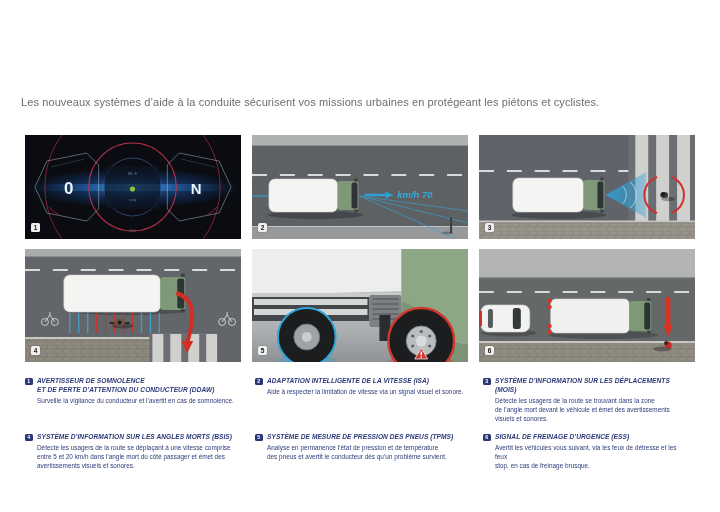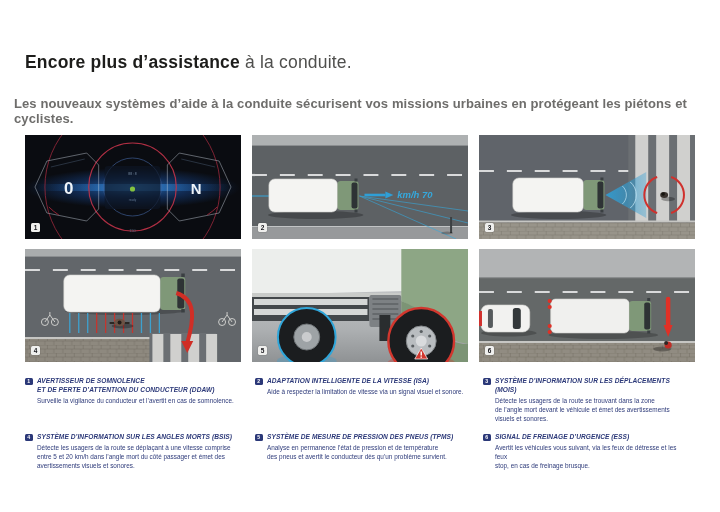--- a/index.html
+++ b/index.html
@@ -4,21 +4,21 @@
 <style>
   * { margin:0; padding:0; box-sizing:border-box; }
   html,body { width:720px; height:512px; background:#fff; overflow:hidden;
               font-family:"Liberation Sans", sans-serif; }
   .page { position:relative; width:720px; height:512px; background:#fff; }
 
   
   .title { position:absolute; left:25px; top:51px; font-size:17.5px; line-height:22px; color:#1d1d1b; letter-spacing:.2px; }
   .title .t-bold { font-weight:bold; }
   .title .t-light { font-weight:normal; color:#4f4f4d; }
-  .subtitle { position:absolute; left:14px; top:96px; font-size:13px; color:#6e6d6b; letter-spacing:.1px;font-weight:bold; }
+  .subtitle { position:absolute; left:21px; top:96px; font-size:11px; color:#6e6d6b; letter-spacing:.1px; }
 
   
   .grid { position:absolute; left:25px; top:135px; width:670px; height:227px;
           display:grid; grid-template-columns:repeat(3,1fr); grid-template-rows:104px 113px; gap:10px 11px; }
   .panel { position:relative; overflow:hidden; background:#63676a; }
   .panel svg { display:block; width:100%; height:100%; }
   .img-badge { position:absolute; left:6px; bottom:7px; width:9px; height:9px; background:#efefed;
                color:#15151a; font-size:6.5px; font-weight:bold; border-radius:1.5px;
                display:flex; align-items:center; justify-content:center; box-shadow:0 0 1px rgba(0,0,0,.6); }
 
@@ -31,21 +31,20 @@
   .f-text { flex:1; }
   .f-title { font-size:6.6px; font-weight:bold; font-style:italic; color:#2b3878;
              line-height:8.8px; white-space:pre-line; letter-spacing:.05px; }
   .f-desc { font-size:6.4px; color:#2e3b7a; line-height:9px; white-space:pre-line; margin-top:1.5px; }
 </style>
 </head>
 <body>
 
 <div class="page">
 
-  <h1 class="title"><span class="t-bold">Encore plus d’assistance</span><span class="t-light"> à la conduite.</span></h1>
   <p class="subtitle">Les nouveaux systèmes d’aide à la conduite sécurisent vos missions urbaines en protégeant les piétons et cyclistes.</p>
 
   <div class="grid">
 
     <div class="panel">
       <svg viewBox="0 0 217 104" preserveAspectRatio="none">
         <defs>
           <radialGradient id="glow1" cx="50%" cy="50%" r="50%">
             <stop offset="0%" stop-color="#2e7ecf" stop-opacity=".9"></stop>
             <stop offset="55%" stop-color="#17458c" stop-opacity=".5"></stop>

